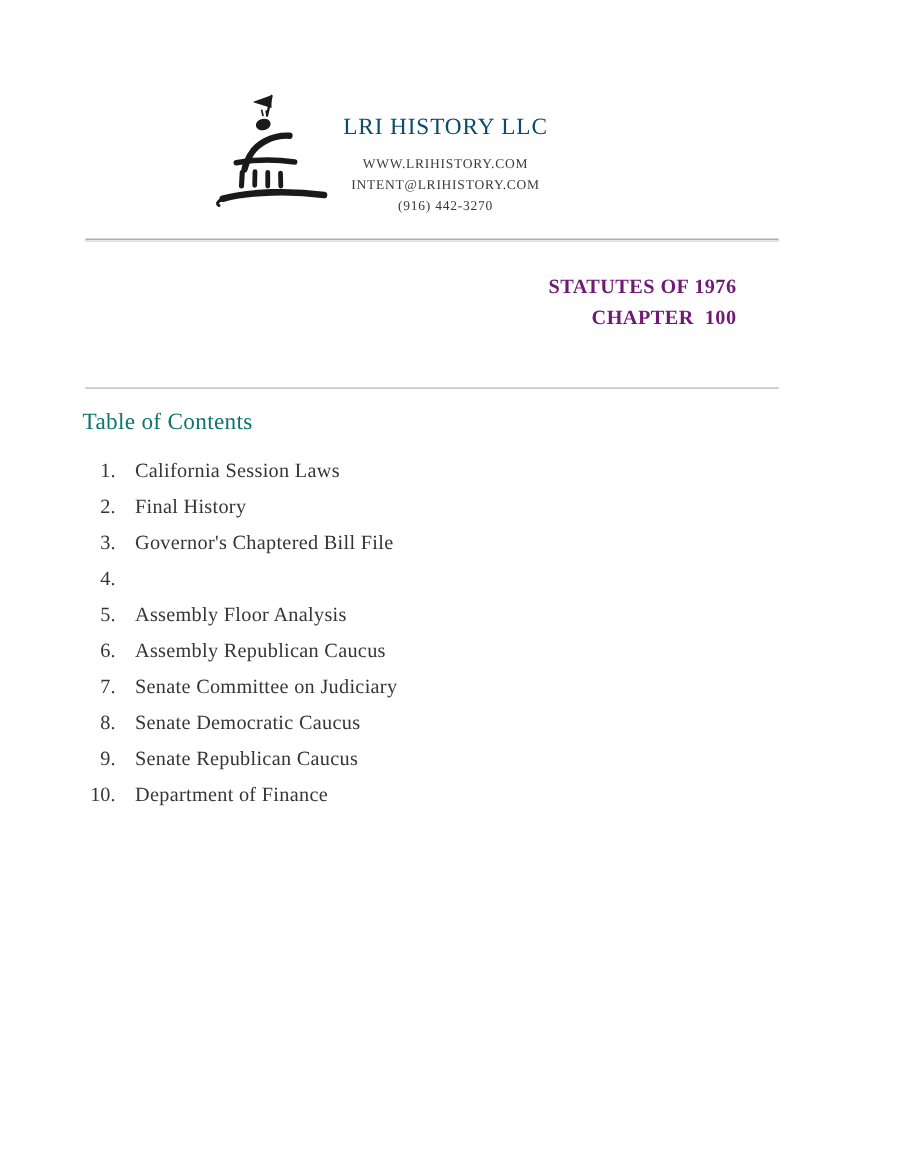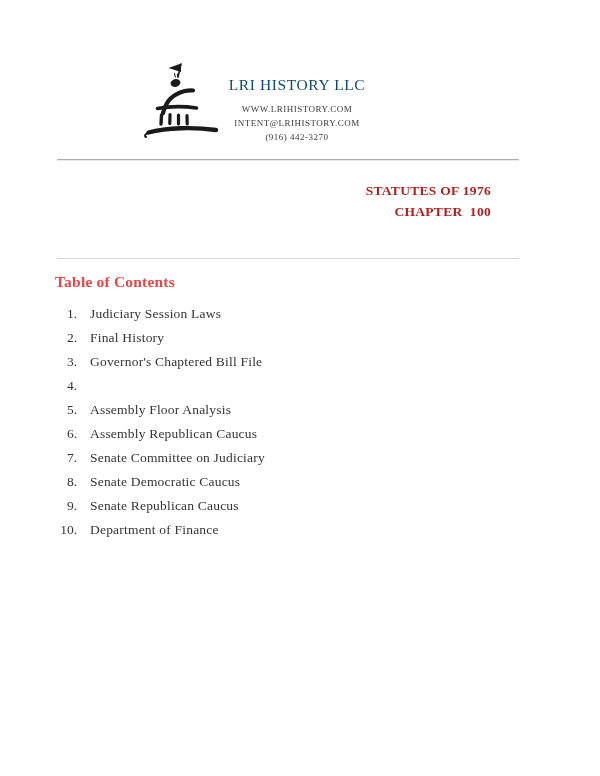--- a/index.html
+++ b/index.html
@@ -70,34 +70,34 @@
   
   .reference {
     position: absolute;
     top: 180px;
     right: 109px;
     text-align: right;
   }
   .reference div {
     font-size: 13.5px;
     font-weight: bold;
-    color: #b91c1c;
+    color: #701a75;
     line-height: 21px;
     letter-spacing: 0.3px;
     white-space: pre-wrap;
   }
 
   
   .toc-title {
     position: absolute;
     left: 55px;
     top: 273px;
     font-size: 15.5px;
-    font-weight: bold;
-    color: #ef4444;
+    font-weight: normal;
+    color: #0f766e;
     letter-spacing: 0.2px;
   }
   .toc-list {
     position: absolute;
     left: 57px;
     top: 306px;
     width: 420px;
     list-style: none;
   }
   .toc-item {
@@ -162,21 +162,21 @@
     <div>CHAPTER  100</div>
   </div>
 
   <div class="rule rule-mid"></div>
 
   <div class="toc-title">Table of Contents</div>
 
   <ol class="toc-list">
     <li class="toc-item">
       <span class="toc-num">1.</span>
-      <span class="toc-label">Judiciary Session Laws</span>
+      <span class="toc-label">California Session Laws</span>
     </li>
     <li class="toc-item">
       <span class="toc-num">2.</span>
       <span class="toc-label">Final History</span>
     </li>
     <li class="toc-item">
       <span class="toc-num">3.</span>
       <span class="toc-label">Governor's Chaptered Bill File</span>
     </li>
     <li class="toc-item">

